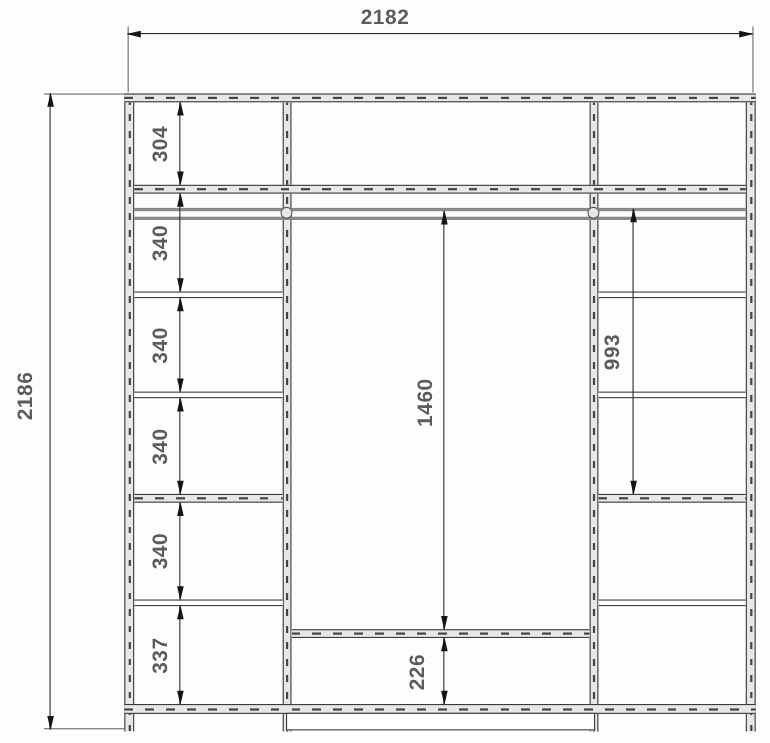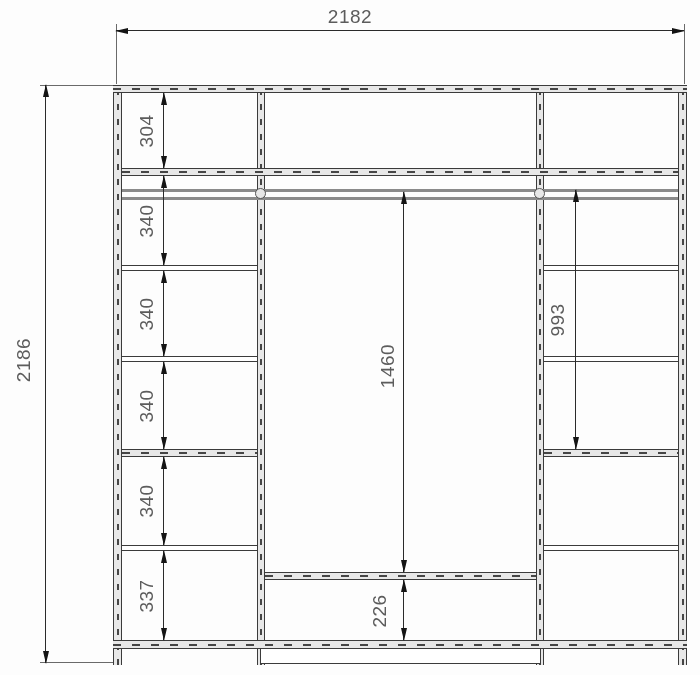--- a/index.html
+++ b/index.html
@@ -1,19 +1,19 @@
 <!DOCTYPE html>
 <html><head>
 <meta charset="utf-8">
 <style>
   html,body { margin:0; padding:0; }
   body { background:#ffffff; font-family:"Liberation Sans", sans-serif; }
   .canvas {
     position:relative; width:700px; height:675px;
-    background:#fdfdfd; overflow:hidden;
+    background:#fdfdfd; overflow:hidden;font-weight:bold;
   }
   
   .panel-h {
     position:absolute; box-sizing:border-box;
     border-top:1.2px solid #3b3b3b; border-bottom:1.2px solid #3b3b3b;
     background-color:#e7e7e7;
     background-image:repeating-linear-gradient(90deg,#454545 0 8px,transparent 8px 19px);
     background-size:100% 2px; background-position:center; background-repeat:no-repeat;
   }
   .panel-v {

